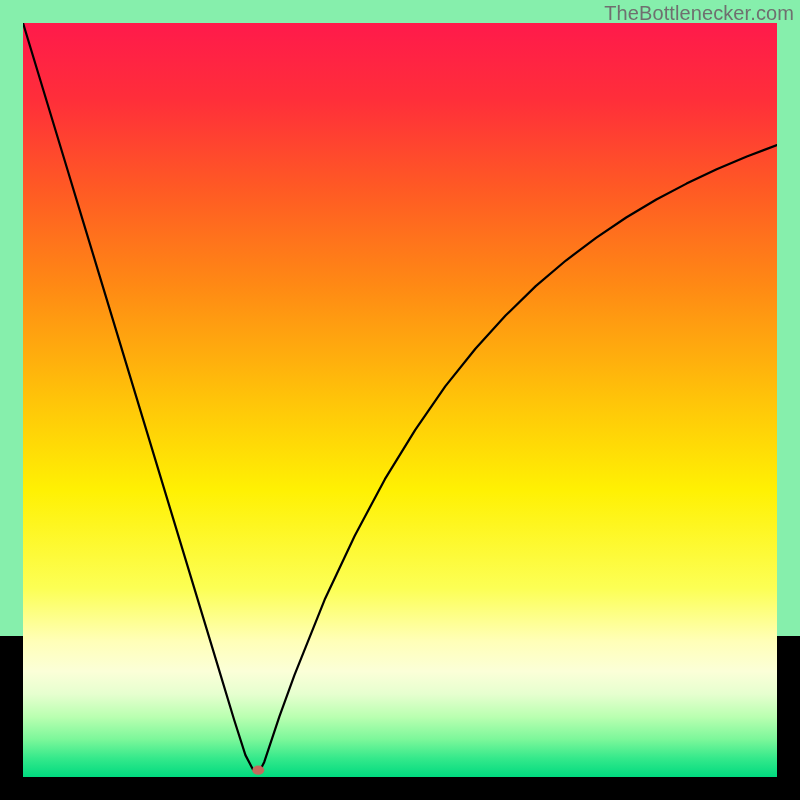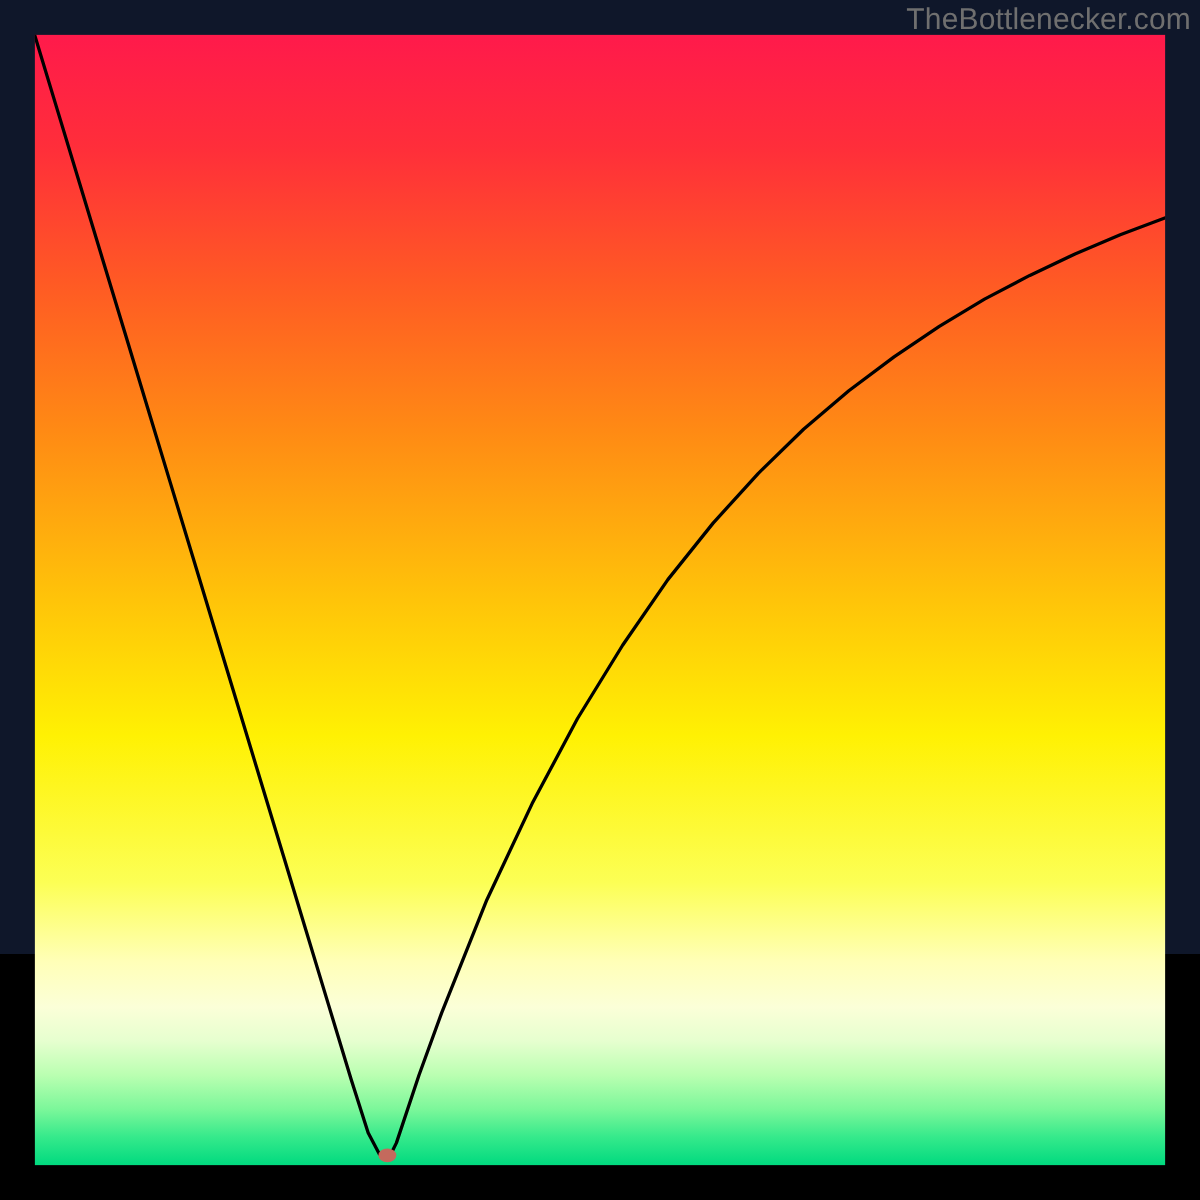--- a/index.html
+++ b/index.html
@@ -8,21 +8,21 @@
     width: 800px;
     height: 800px;
     background: #000;
     overflow: hidden;
     font-family: Arial, Helvetica, sans-serif;
   }
   .frame {
     position: absolute;
     top: 0; left: 0;
     width: 800px; height: 636px;
-    background: #0f172a;
+    background: #86efac;
   }
   .plot-area {
     position: absolute;
     left: 23px;
     top: 23px;
     width: 754px;
     height: 754px;
     overflow: hidden;
   }
   .watermark {

